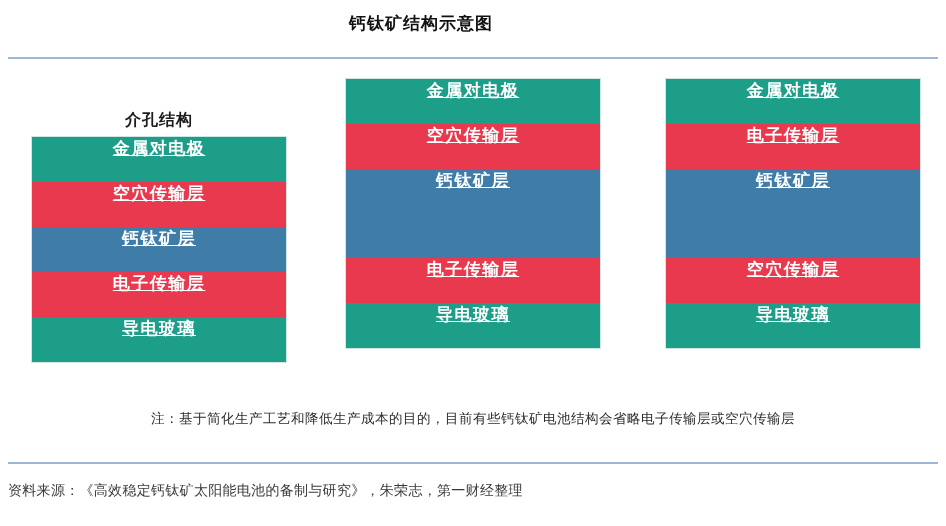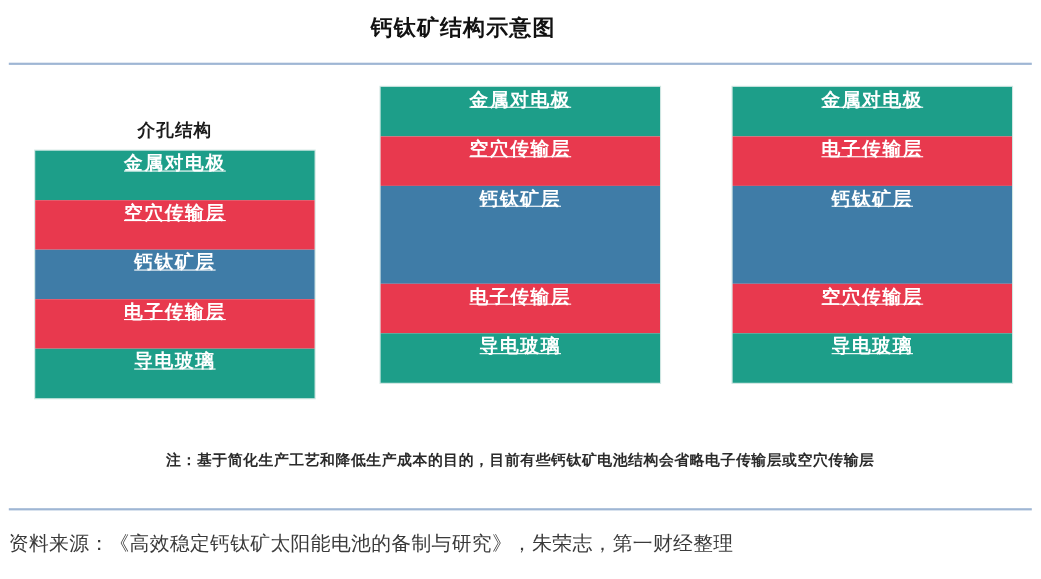--- a/index.html
+++ b/index.html
@@ -16,21 +16,21 @@
     position: relative;
   }
 
   
   .title {
     position: absolute;
     left: 0;
     top: 12px;
     width: 842px;
     text-align: center;
-    font-size: 20px;
+    font-size: 17px;
     font-weight: bold;
     letter-spacing: 1px;
     color: #111111;
   }
 
   .rule-top {
     position: absolute;
     left: 8px;
     top: 57px;
     width: 930px;
@@ -98,41 +98,41 @@
   }
 
   
   .note {
     position: absolute;
     left: 0;
     top: 410px;
     width: 946px;
     text-align: center;
     font-size: 13.5px;
-    font-weight: bold;
+    font-weight: normal;
     color: #2b2b2b;
     font-family: "Liberation Serif", "DejaVu Serif", serif;
     letter-spacing: 0.5px;
   }
 
   .rule-bottom {
     position: absolute;
     left: 8px;
     top: 462px;
     width: 930px;
     height: 2px;
     background: #9fb6d4;
   }
 
   .source {
     position: absolute;
     left: 8px;
     top: 482px;
     width: 930px;
-    font-size: 18px;
+    font-size: 14px;
     color: #3a3a3a;
     letter-spacing: 0.3px;
   }
 </style>
 </head>
 <body>
 
 <div class="title">钙钛矿结构示意图</div>
 <div class="rule-top"></div>
 

